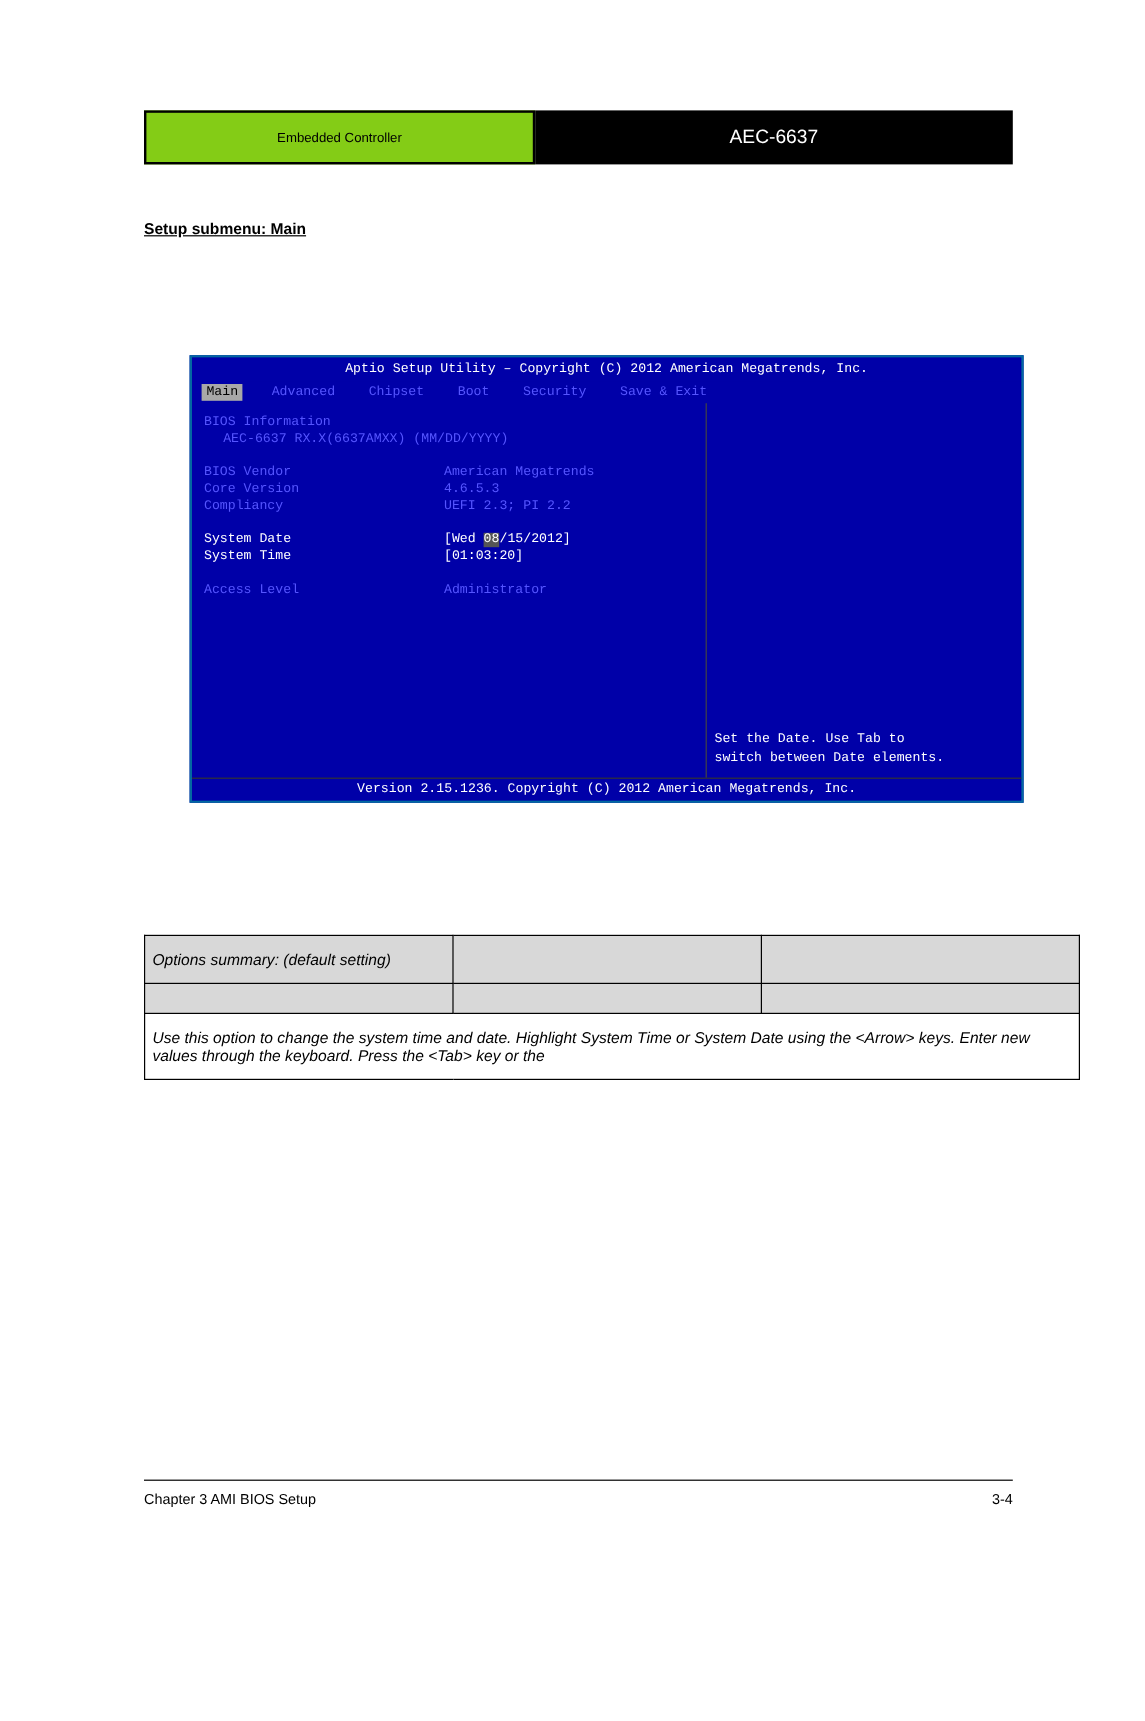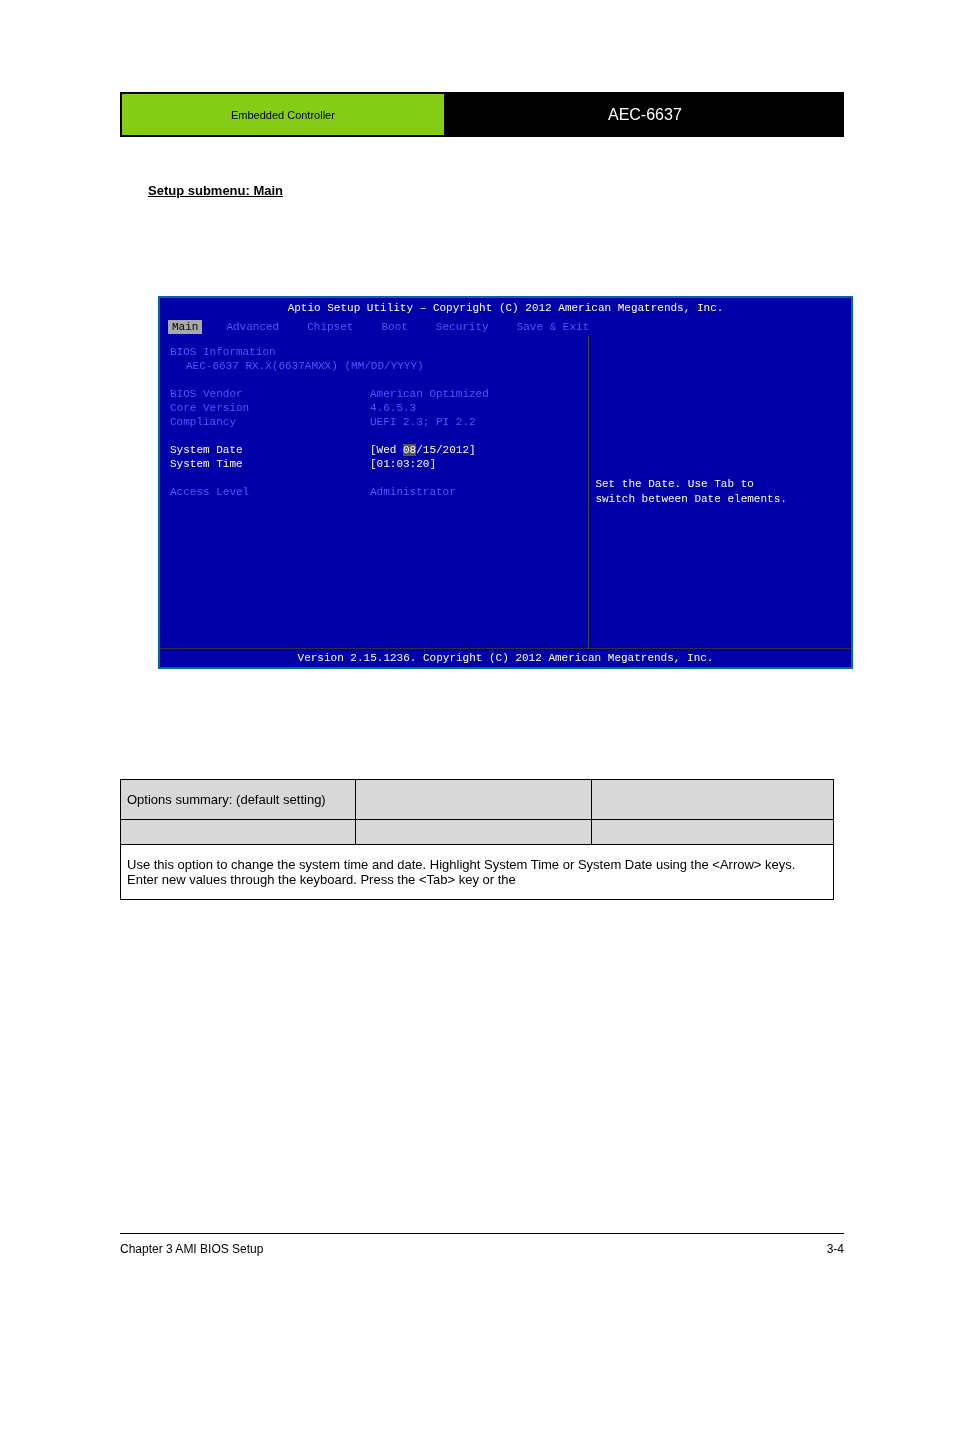--- a/index.html
+++ b/index.html
@@ -37,21 +37,20 @@
       color: #fff;
       font-size: 16px;
     }
     .section-title {
       position: absolute;
       top: 183px;
       left: 120px;
       font-size: 13px;
       font-weight: bold;
       text-decoration: underline;
-      margin-left: 28px;
     }
     .bios-container {
       position: absolute;
       top: 255px;
       left: 158px;
       width: 695px;
       border: 2px solid #0369a1;
       background: #0000a8;
       color: #fff;
       font-family: 'Courier New', monospace;
@@ -82,21 +81,21 @@
     .bios-body {
       display: flex;
       background: #0000a8;
     }
     .bios-right {
       width: 38%;
       border-left: 1px solid #444;
       padding: 8px 6px;
       display: flex;
       flex-direction: column;
-      justify-content: center;
+      justify-content: flex-end;
       gap: 40px;
     }
     .bios-left {
       width: 62%;
       padding: 8px 10px;
     }
     .bios-row {
       display: flex;
       margin: 2px 0;
       white-space: pre;
@@ -134,22 +133,23 @@
       text-align: center;
       padding: 3px;
       background: #0000a8;
       color: #fff;
       border-top: 1px solid #333;
     }
     .option-table {
       position: absolute;
       top: 779px;
       left: 120px;
-      width: 714px;
+      width: 780px;
       border-collapse: collapse;
+      font-style: italic;
     }
     .option-table td {
       border: 1px solid #000;
       padding: 12px 6px;
       font-size: 13px;
     }
     .option-table td.header { background: #d8d8d8; }
     .option-table td.c1 { width: 33%; }
     .option-table td.c2 { width: 33%; }
     .option-table td.c3 { width: 34%; }
@@ -199,21 +199,21 @@
     <span class="bios-tab">Chipset</span>
     <span class="bios-tab">Boot</span>
     <span class="bios-tab">Security</span>
     <span class="bios-tab">Save &amp; Exit</span>
   </div>
   <div class="bios-body">
     <div class="bios-left">
       <div class="bios-row"><span class="bios-label">BIOS Information</span></div>
       <div class="bios-row"><span class="bios-subtitle">AEC-6637 RX.X(6637AMXX) (MM/DD/YYYY)</span></div>
       <div style="height:12px"></div>
-      <div class="bios-row"><span class="bios-label">BIOS Vendor</span><span class="bios-value">American Optimized</span></div>
+      <div class="bios-row"><span class="bios-label">BIOS Vendor</span><span class="bios-value">American Megatrends</span></div>
       <div class="bios-row"><span class="bios-label">Core Version</span><span class="bios-value">4.6.5.3</span></div>
       <div class="bios-row"><span class="bios-label">Compliancy</span><span class="bios-value">UEFI 2.3; PI 2.2</span></div>
       <div style="height:12px"></div>
       <div class="bios-row">
         <span class="bios-label-white">System Date</span>
         <span class="bios-value-editable"><span>[Wed </span><span class="date-highlight">08</span><span>/15/2012]</span></span>
       </div>
       <div class="bios-row"><span class="bios-label-white">System Time</span><span class="bios-value-editable">[01:03:20]</span></div>
       <div style="height:12px"></div>
       <div class="bios-row"><span class="bios-label">Access Level</span><span class="bios-value">Administrator</span></div>

